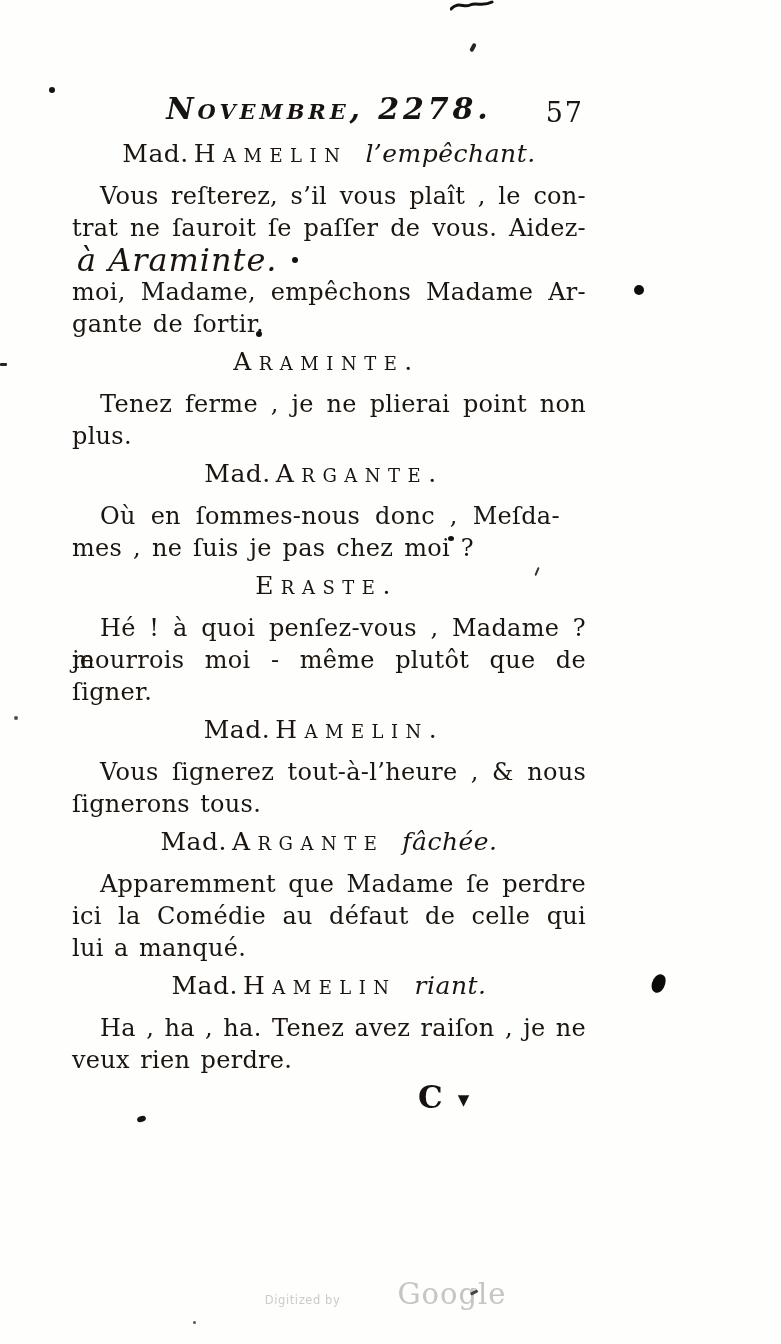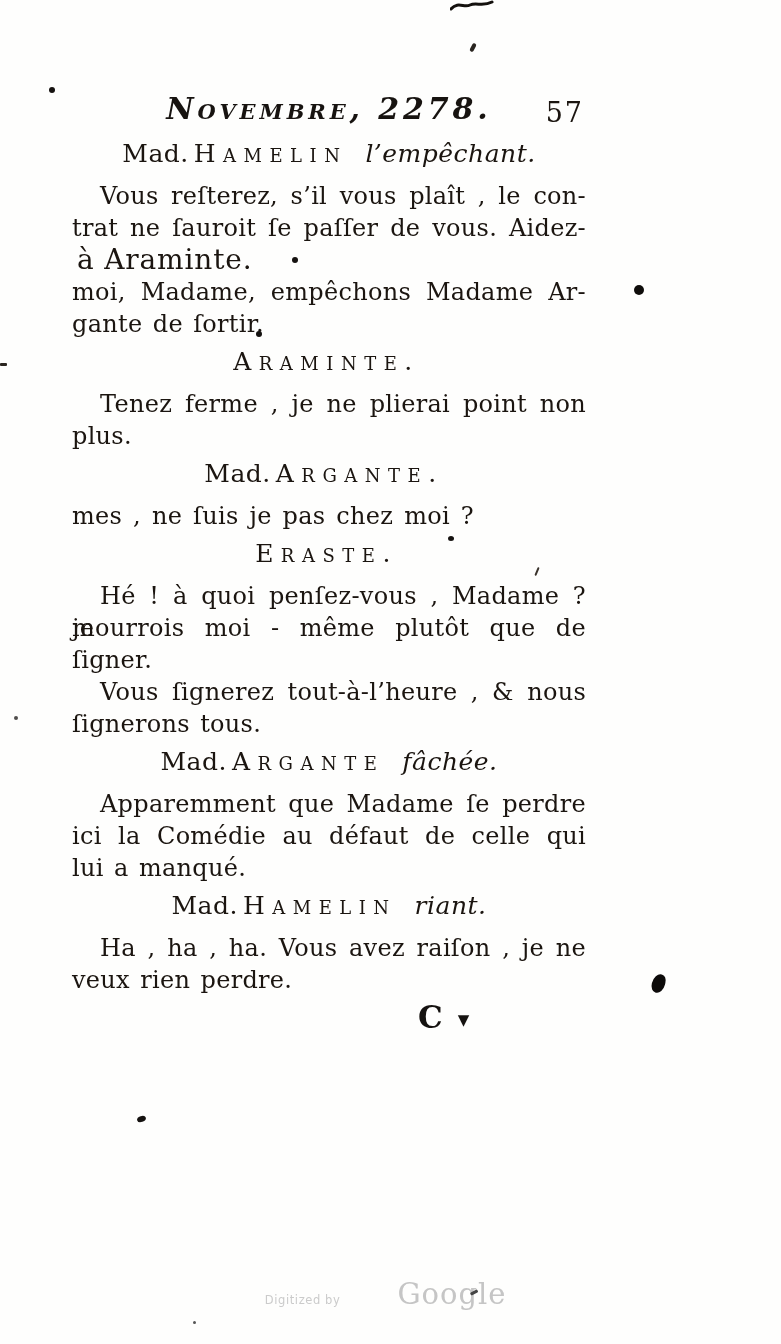--- a/index.html
+++ b/index.html
@@ -29,21 +29,21 @@
   .speaker .prefix { letter-spacing:0.02em; }
   .speaker .name { font-variant:small-caps; letter-spacing:0.30em; margin-left:5px; }
   .speaker .direction { font-style:italic; letter-spacing:0.02em; margin-left:10px; }
 
   
   .line { height:32px; line-height:32px; font-size:24px; letter-spacing:0.012em; word-spacing:0.10em; }
   .line.justify { text-align:justify; text-align-last:justify; }
   .line.indent { text-indent:28px; }
   .line.wide { word-spacing:7px; }
   .line.w2 { word-spacing:3px; }
-  .italic-line { height:32px; line-height:32px; font-size:28px; padding-left:5px; letter-spacing:0.03em; }
+  .italic-line { height:32px; line-height:32px; font-size:32px; font-style:italic; padding-left:5px; letter-spacing:0.03em; }
 
   
   .signature-row { margin-top:4px; padding-left:346px; height:34px; line-height:34px; white-space:nowrap; }
   .sig-letter { font-size:31px; font-weight:bold; color:#151210; }
   .sig-mark { font-family:"DejaVu Sans", sans-serif; font-size:15px; margin-left:15px; vertical-align:3px; color:#151210; }
 
   
   .watermark {
     position:absolute; top:1277px; left:50%; transform:translateX(-52%);
     display:flex; align-items:baseline; gap:9px; white-space:nowrap;
@@ -84,37 +84,39 @@
     <div class="line justify">trat ne ſauroit ſe paſſer de vous. Aidez-</div>
     <div class="italic-line">à Araminte.</div>
     <div class="line justify">moi, Madame, empêchons Madame Ar-</div>
     <div class="line">gante de ſortir.</div>
 
     <div class="speaker"><span class="prefix"></span><span class="name">Araminte.</span><span class="direction"></span></div>
     <div class="line indent justify">Tenez ferme , je ne plierai point non</div>
     <div class="line">plus.</div>
 
     <div class="speaker"><span class="prefix">Mad.</span><span class="name">Argante.</span><span class="direction"></span></div>
+    <div class="line indent wide">Où en ſommes-nous donc , Meſda-</div>
     <div class="line w2">mes , ne ſuis je pas chez moi ?</div>
 
     <div class="speaker"><span class="prefix"></span><span class="name">Eraste.</span><span class="direction"></span></div>
     <div class="line indent justify">Hé ! à quoi penſez-vous , Madame ? je</div>
     <div class="line justify">mourrois moi - même plutôt que de</div>
     <div class="line">ſigner.</div>
 
+    <div class="speaker"><span class="prefix">Mad.</span><span class="name">Hamelin.</span><span class="direction"></span></div>
     <div class="line indent justify">Vous ſignerez tout-à-l’heure , &amp; nous</div>
     <div class="line">ſignerons tous.</div>
 
     <div class="speaker"><span class="prefix">Mad.</span><span class="name">Argante</span> <span class="direction">fâchée.</span></div>
     <div class="line indent justify">Apparemment que Madame ſe perdre</div>
     <div class="line justify">ici la Comédie au défaut de celle qui</div>
     <div class="line">lui a manqué.</div>
 
     <div class="speaker"><span class="prefix">Mad.</span><span class="name">Hamelin</span> <span class="direction">riant.</span></div>
-    <div class="line indent justify">Ha , ha , ha. Vous avez raiſon , je ne</div>
+    <div class="line indent justify">Ha , ha , ha. Tenez avez raiſon , je ne</div>
     <div class="line">veux rien perdre.</div>
 
     <div class="signature-row">
       <span class="sig-letter">C</span><span class="sig-mark">▼</span>
     </div>
   </div>
 
   <div class="watermark">
     <span class="wm-prefix">Digitized by</span>
     <span class="wm-brand">Google</span>

